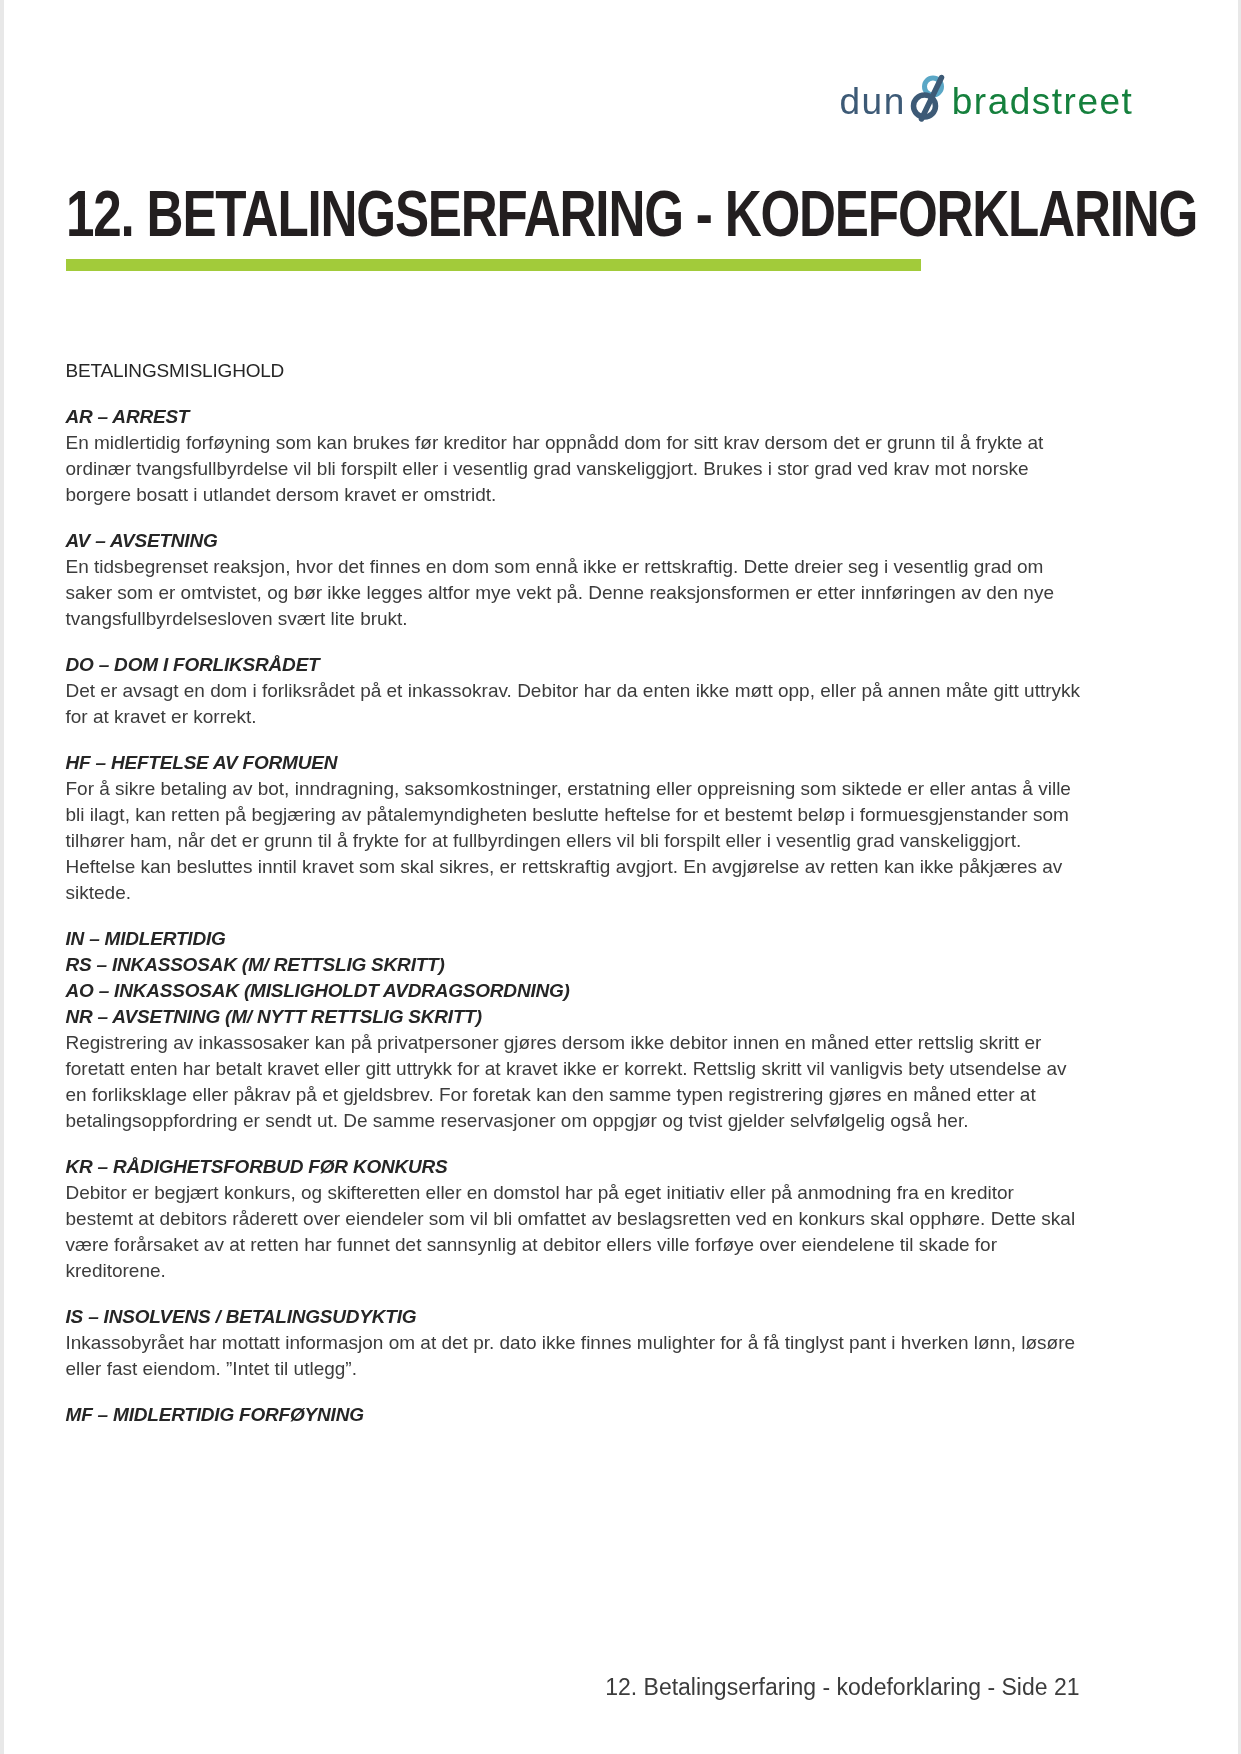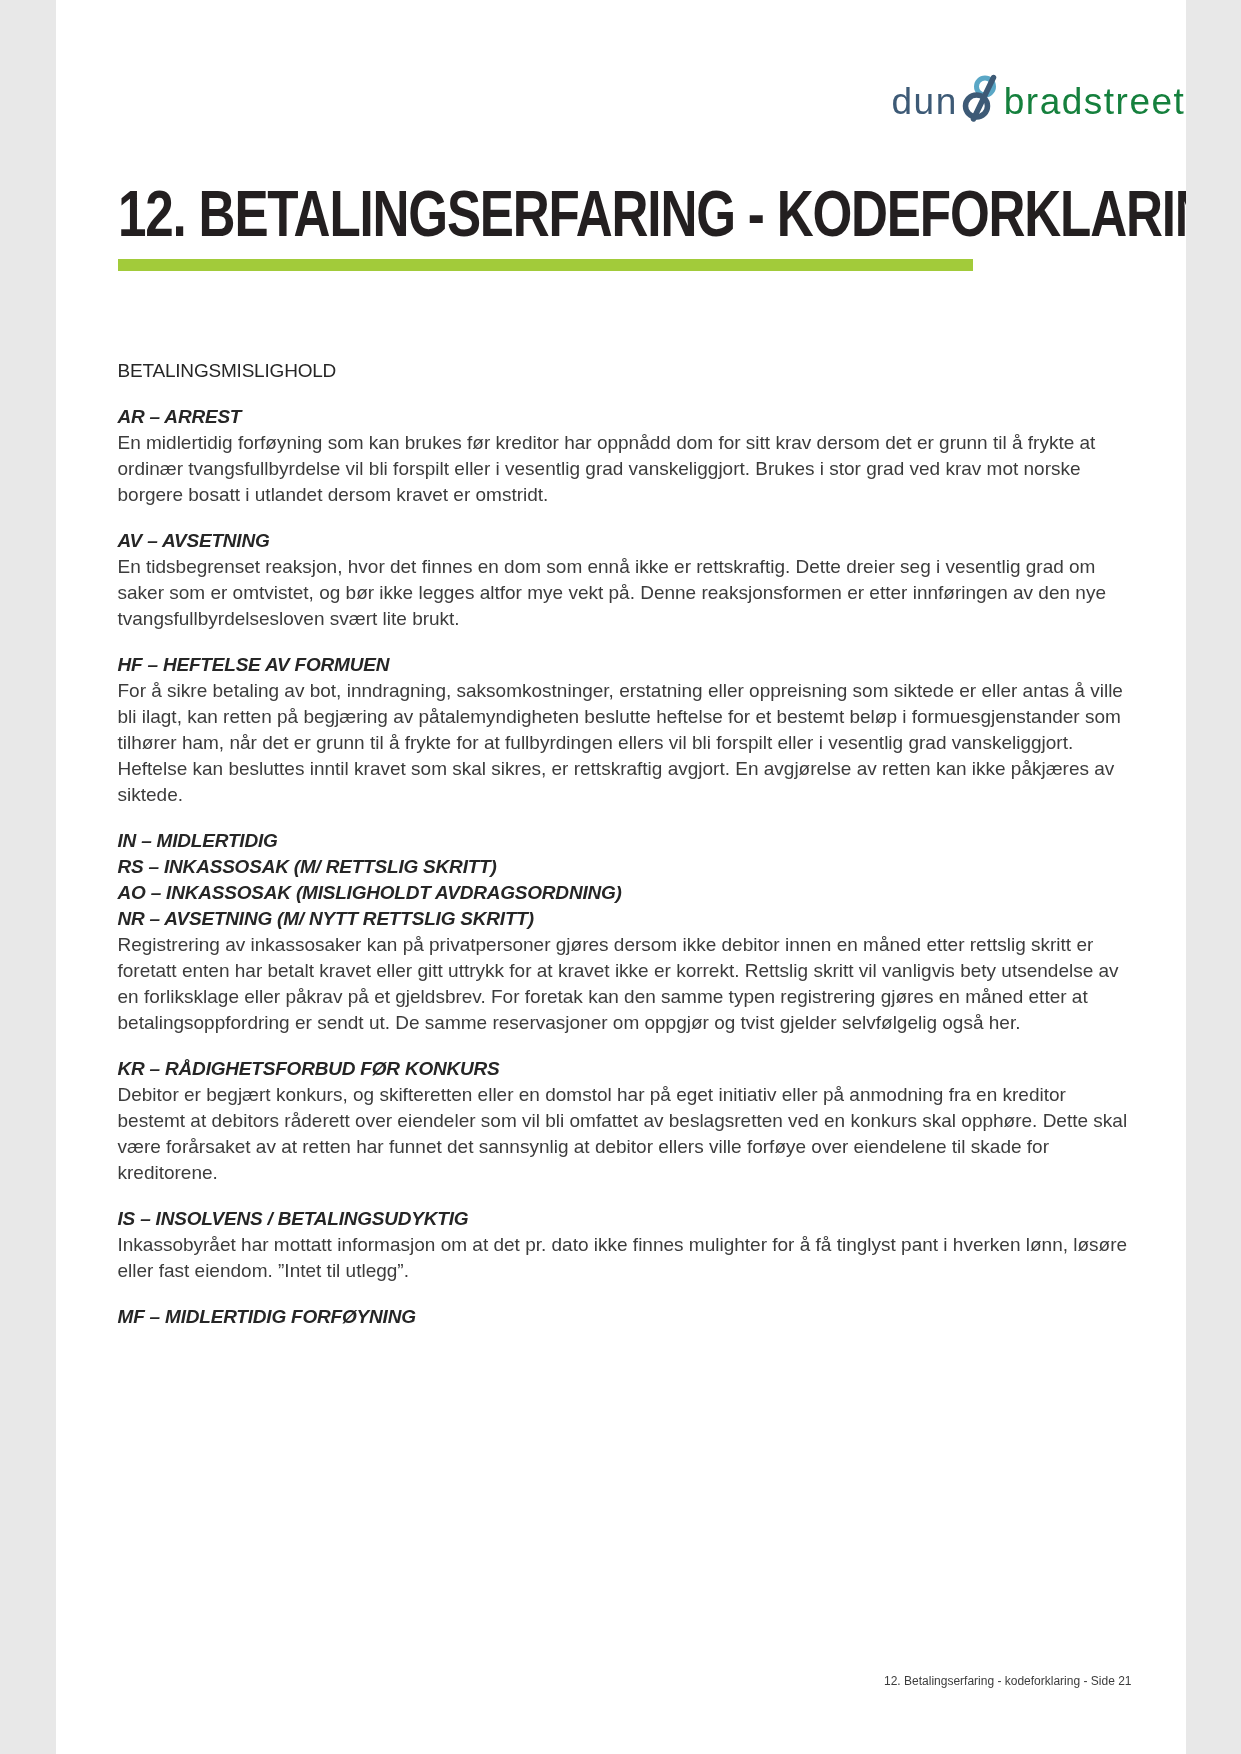--- a/index.html
+++ b/index.html
@@ -1,18 +1,18 @@
 <!DOCTYPE html>
 <html><head>
 <meta charset="utf-8">
 <style>
   html, body { margin: 0; padding: 0; background: #e8e8e8; }
   .page {
     position: relative;
-    width: 1130px;
+    width: 1234px;
     height: 1754px;
     margin: 0 auto;
     background: #ffffff;
     font-family: "Liberation Sans", "DejaVu Sans", sans-serif;
     overflow: hidden;
   }
 
   
   .logo {
     position: absolute;
@@ -87,21 +87,21 @@
   }
   .sec-body { margin: 0; }
 
   
   .footer {
     position: absolute;
     top: 1674px;
     left: 62px;
     width: 1014px;
     text-align: right;
-    font-size: 12px;
+    font-size: 23px;
     color: #3c3c3c;
   }
 </style>
 </head>
 <body>
 
 <div class="page">
 
   <div class="logo">
     <span class="logo-dun" style="color: rgb(61, 90, 118);">dun</span>
@@ -123,20 +123,24 @@
     <div class="section">
       <div class="sec-heading">AR – ARREST</div>
       <p class="sec-body">En midlertidig forføyning som kan brukes før kreditor har oppnådd dom for sitt krav dersom det er grunn til å frykte at ordinær tvangsfullbyrdelse vil bli forspilt eller i vesentlig grad vanskeliggjort. Brukes i stor grad ved krav mot norske borgere bosatt i utlandet dersom kravet er omstridt.</p>
     </div>
 
     <div class="section">
       <div class="sec-heading">AV – AVSETNING</div>
       <p class="sec-body">En tidsbegrenset reaksjon, hvor det finnes en dom som ennå ikke er rettskraftig. Dette dreier seg i vesentlig grad om saker som er omtvistet, og bør ikke legges altfor mye vekt på. Denne reaksjonsformen er etter innføringen av den nye tvangsfullbyrdelsesloven svært lite brukt.</p>
     </div>
 
+    <div class="section">
+      <div class="sec-heading">DO – DOM I FORLIKSRÅDET</div>
+      <p class="sec-body">Det er avsagt en dom i forliksrådet på et inkassokrav. Debitor har da enten ikke møtt opp, eller på annen måte gitt uttrykk for at kravet er korrekt.</p>
+    </div>
 
     <div class="section">
       <div class="sec-heading">HF – HEFTELSE AV FORMUEN</div>
       <p class="sec-body">For å sikre betaling av bot, inndragning, saksomkostninger, erstatning eller oppreisning som siktede er eller antas å ville bli ilagt, kan retten på begjæring av påtalemyndigheten beslutte heftelse for et bestemt beløp i formuesgjenstander som tilhører ham, når det er grunn til å frykte for at fullbyrdingen ellers vil bli forspilt eller i vesentlig grad vanskeliggjort. Heftelse kan besluttes inntil kravet som skal sikres, er rettskraftig avgjort. En avgjørelse av retten kan ikke påkjæres av siktede.</p>
     </div>
 
     <div class="section">
       <div class="sec-heading">IN – MIDLERTIDIG</div>
       <div class="sec-heading">RS – INKASSOSAK (M/ RETTSLIG SKRITT)</div>
       <div class="sec-heading">AO – INKASSOSAK (MISLIGHOLDT AVDRAGSORDNING)</div>

